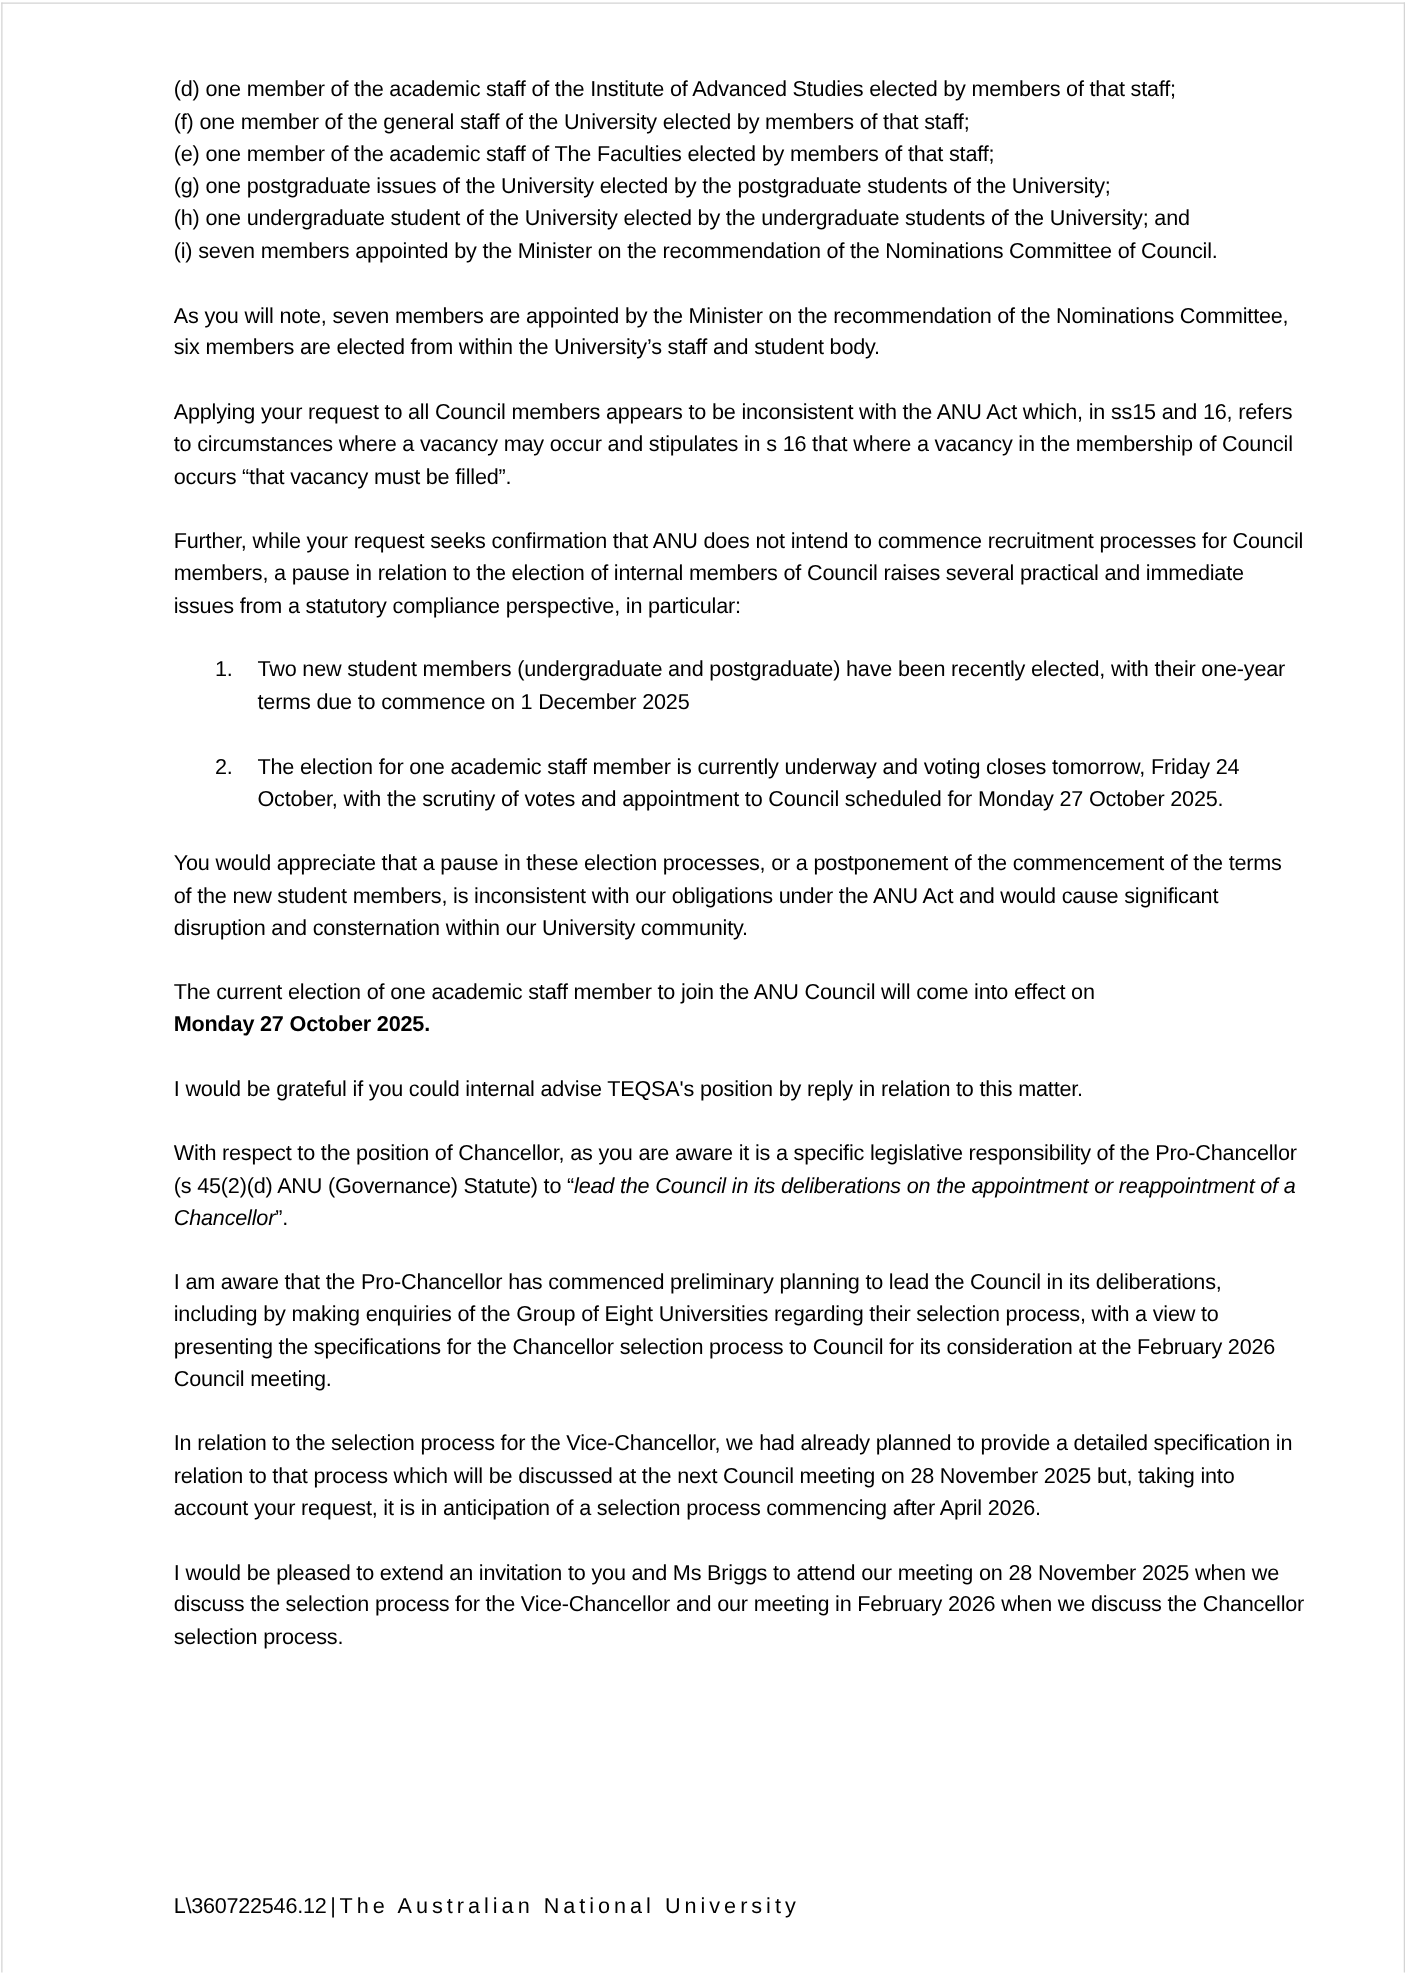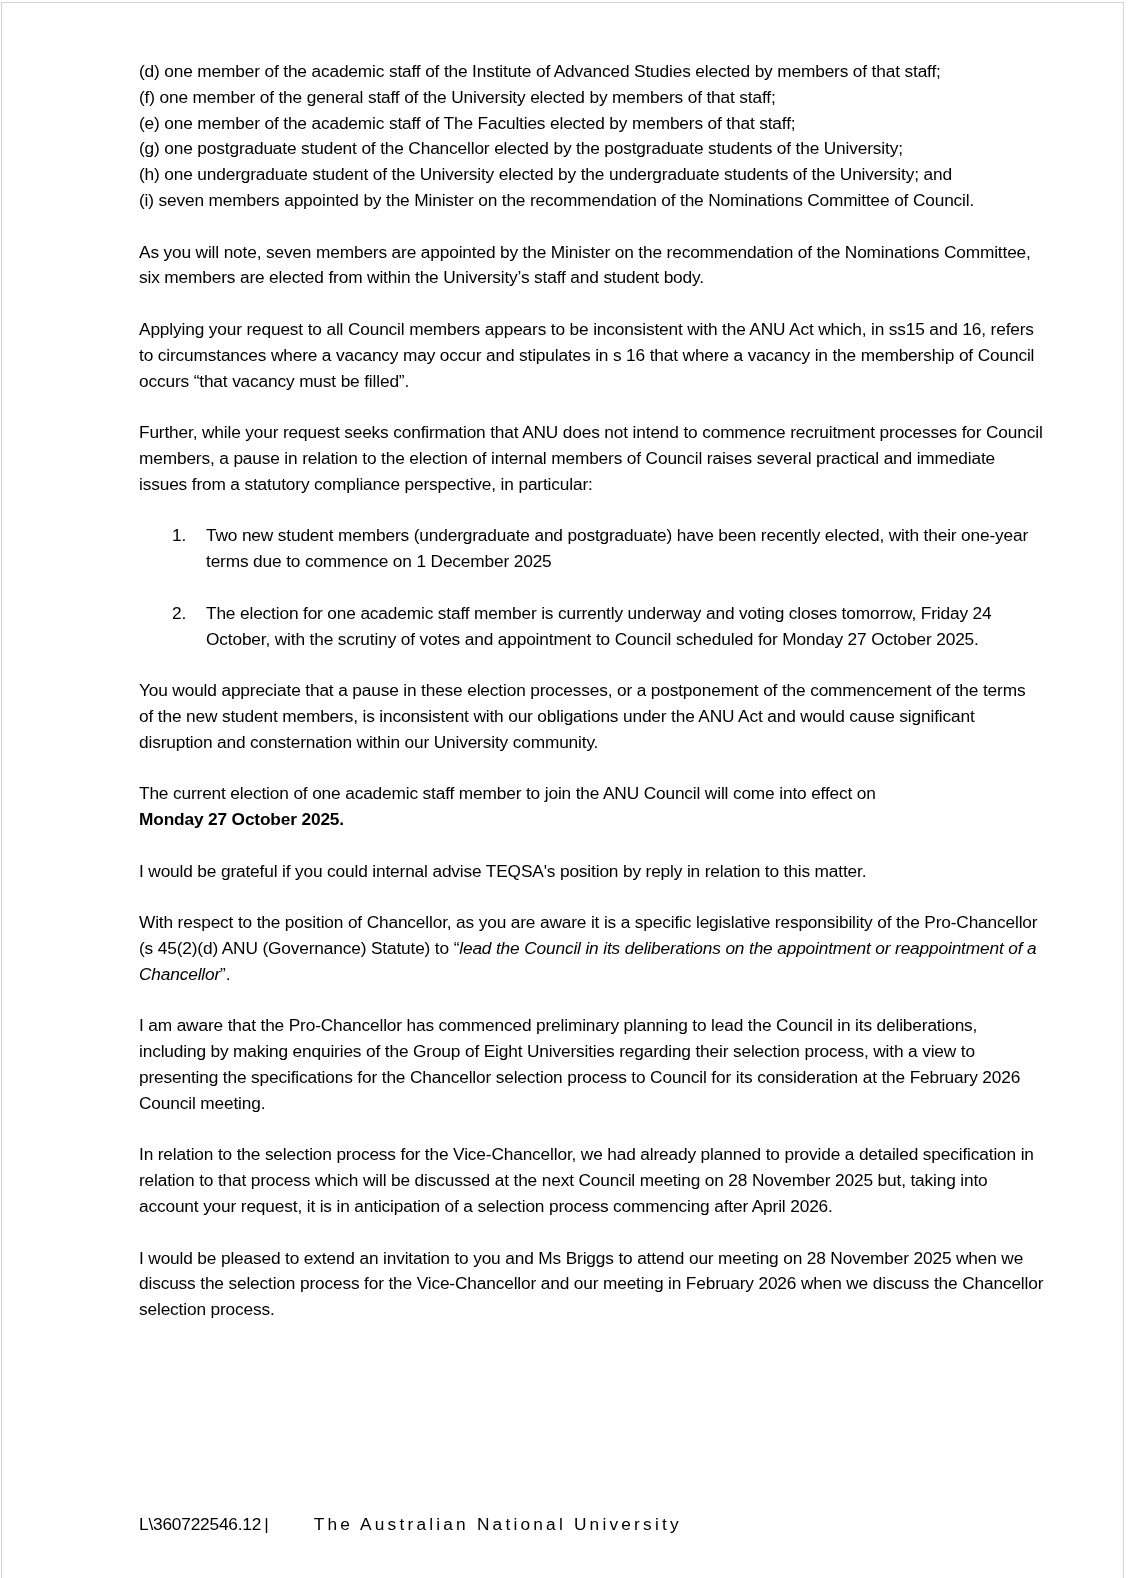--- a/index.html
+++ b/index.html
@@ -68,33 +68,33 @@
       position: absolute;
       left: 137px;
       top: 1511px;
       font-family: "Liberation Sans", sans-serif;
       font-size: 17.3px;
       color: #000000;
       white-space: nowrap;
     }
     .footer .ref { letter-spacing: -0.2px; }
     .footer .sep { margin: 0 3px; }
-    .footer .org { letter-spacing: 3.2px; margin-left: 42px; }
+    .footer .org { letter-spacing: 3.2px; }
   </style>
 </head>
 <body>
 
 <div class="page">
   <div class="content">
 
     <div class="clauses">
       <p>(d) one member of the academic staff of the Institute of Advanced Studies elected by members of that staff;</p>
       <p>(f) one member of the general staff of the University elected by members of that staff;</p>
       <p>(e) one member of the academic staff of The Faculties elected by members of that staff;</p>
-      <p>(g) one postgraduate student of the Chancellor elected by the postgraduate students of the University;</p>
+      <p>(g) one postgraduate issues of the University elected by the postgraduate students of the University;</p>
       <p>(h) one undergraduate student of the University elected by the undergraduate students of the University; and</p>
       <p>(i) seven members appointed by the Minister on the recommendation of the Nominations Committee of Council.</p>
     </div>
 
     <p>As you will note, seven members are appointed by the Minister on the recommendation of the Nominations Committee, six members are elected from within the University’s staff and student body.</p>
     <p>Applying your request to all Council members appears to be inconsistent with the ANU Act which, in ss15 and 16, refers to circumstances where a vacancy may occur and stipulates in s 16 that where a vacancy in the membership of Council occurs “that vacancy must be filled”.</p>
     <p>Further, while your request seeks confirmation that ANU does not intend to commence recruitment processes for Council members, a pause in relation to the election of internal members of Council raises several practical and immediate issues from a statutory compliance perspective, in particular:</p>
 
     <ol class="issues">
       <li>

